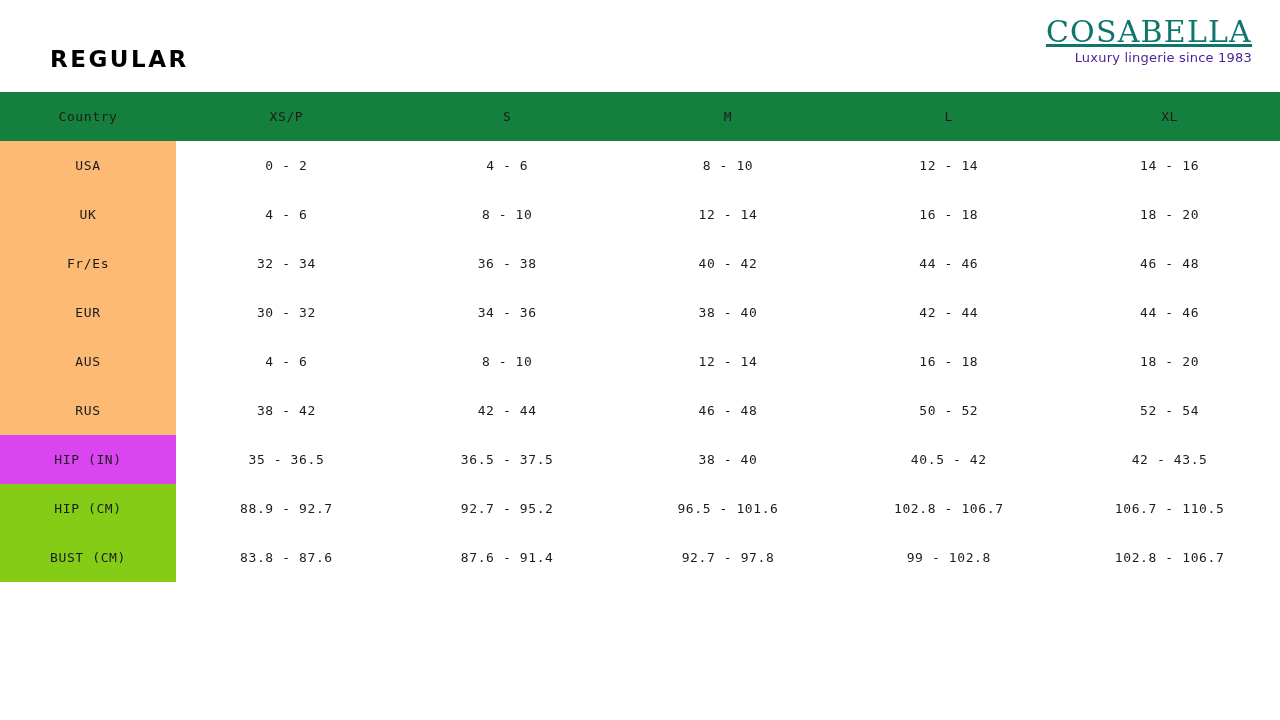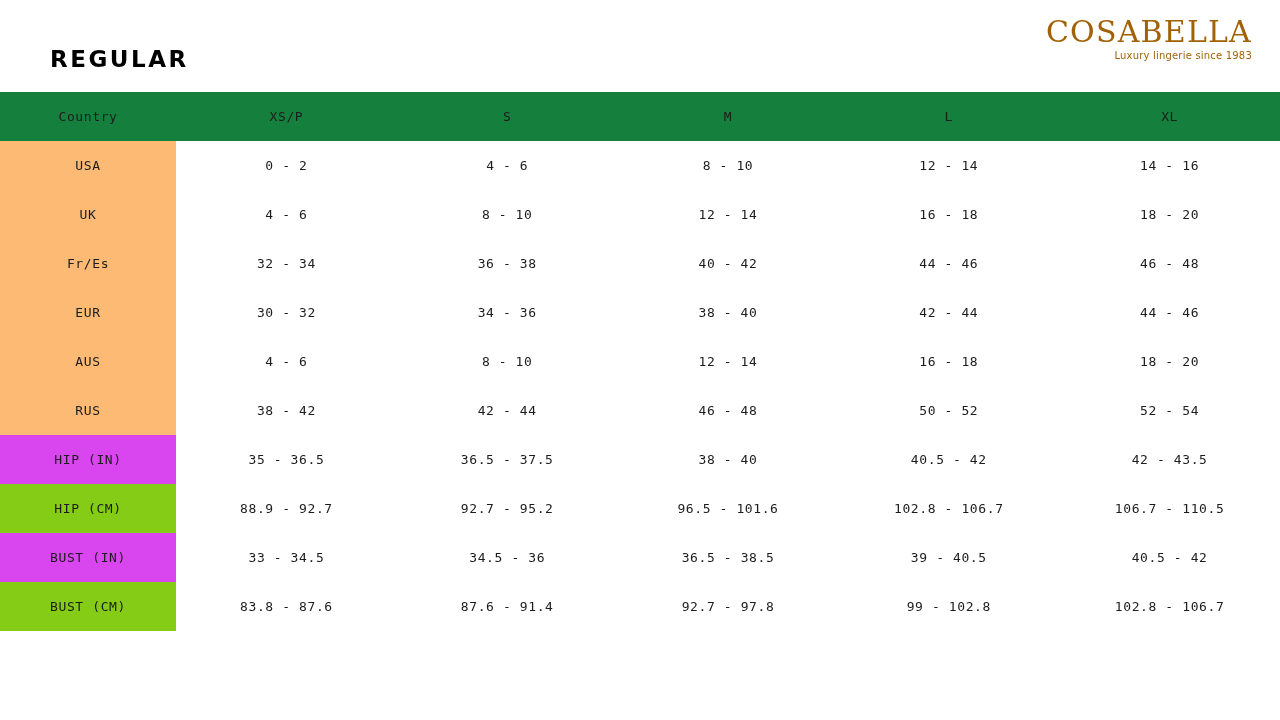--- a/index.html
+++ b/index.html
@@ -31,29 +31,30 @@
   }
   .brand {
     position: absolute;
     right: 28px; top: 16px;
     text-align: right;
   }
   .brand-name {
     font-family: "DejaVu Serif", serif;
     font-size: 30px;
     letter-spacing: 1.2px;
-    color: #a16207;
+    color: #0f766e;
     line-height: 1.05;
     white-space: nowrap;
+    text-decoration: underline;
   }
   .brand-tag {
     font-family: "DejaVu Sans", sans-serif;
-    font-size: 10px;
+    font-size: 13px;
     letter-spacing: 0.2px;
-    color: #a16207;
+    color: #4c1d95;
     margin-top: 2px;
     white-space: nowrap;
   }
   
   table.size-table {
     width: 1280px;
     border-collapse: collapse;
     table-layout: fixed;
   }
   table.size-table th,
@@ -177,28 +178,20 @@
           <td>42 - 43.5</td>
         </tr>
         <tr class="hl-light">
           <td class="country-cell">HIP (CM)</td>
           <td>88.9 - 92.7</td>
           <td>92.7 - 95.2</td>
           <td>96.5 - 101.6</td>
           <td>102.8 - 106.7</td>
           <td>106.7 - 110.5</td>
         </tr>
-        <tr class="hl-dark">
-          <td class="country-cell">BUST (IN)</td>
-          <td>33 - 34.5</td>
-          <td>34.5 - 36</td>
-          <td>36.5 - 38.5</td>
-          <td>39 - 40.5</td>
-          <td>40.5 - 42</td>
-        </tr>
         <tr class="hl-light">
           <td class="country-cell">BUST (CM)</td>
           <td>83.8 - 87.6</td>
           <td>87.6 - 91.4</td>
           <td>92.7 - 97.8</td>
           <td>99 - 102.8</td>
           <td>102.8 - 106.7</td>
         </tr>
       </tbody>
   </table>

